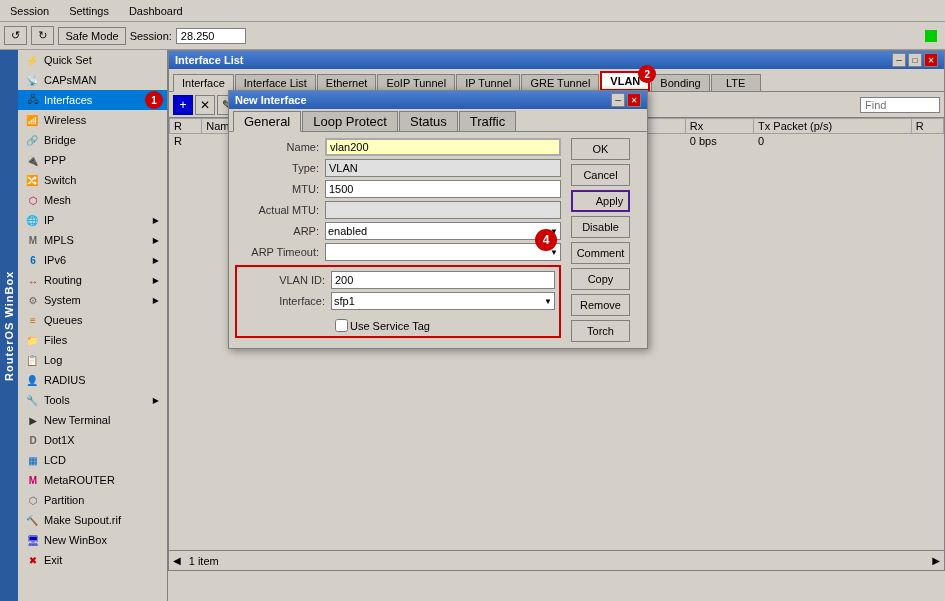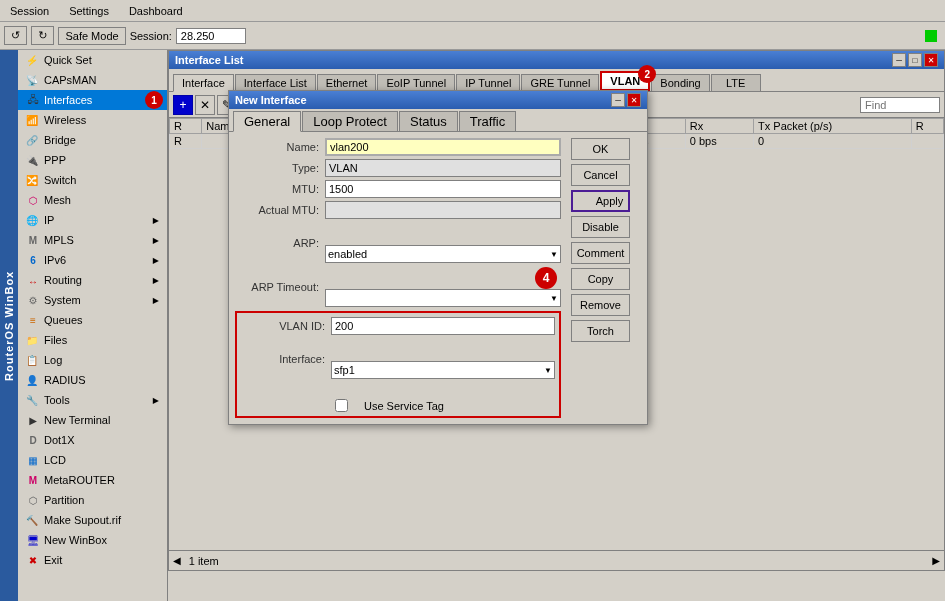--- a/index.html
+++ b/index.html
@@ -70,24 +70,24 @@
     .dialog-tab.active { background: #d4d0c8; border-bottom: 1px solid #d4d0c8; z-index: 1; margin-bottom: -1px; }
     .dialog-body { display: flex; gap: 0; }
     .dialog-form { flex: 1; padding: 6px; }
     .dialog-buttons { width: 80px; padding: 6px 4px; display: flex; flex-direction: column; gap: 4px; flex-shrink: 0; }
     .dlg-btn { width: 59px; height: 22px; background: #d4d0c8; border: 1px solid #808080; cursor: pointer; font-size: 11px; text-align: center; display: flex; align-items: center; justify-content: center; }
     .dlg-btn.apply { border: 2px solid #4c1d95; padding-left: 18px; }
     .form-row { display: flex; align-items: center; margin-bottom: 3px; }
     .form-label { width: 90px; text-align: right; padding-right: 6px; font-size: 11px; color: #333; flex-shrink: 0; }
     .form-input { flex: 1; height: 18px; border: 1px solid #808080; background: white; padding: 0 3px; font-size: 11px; }
     .form-input.name-input { background: #ffffc0; border: 2px solid #aaa; }
-    .form-select { flex: 1; height: 18px; border: 1px solid #808080; background: white; padding: 0 2px; font-size: 11px; display: flex; align-items: center; justify-content: space-between; margin-top: 23px; }
+    .form-select { flex: 1; height: 18px; border: 1px solid #808080; background: white; padding: 0 2px; font-size: 11px; display: flex; align-items: center; justify-content: space-between; }
     .form-select-arrow { font-size: 8px; }
     .vlan-section { border: 2px solid #cc0000; padding: 4px; margin: 4px 0 0 0; }
-    .checkbox-row { display: flex; align-items: center; gap: 16px; margin-left: 90px; margin-top: 20px; }
+    .checkbox-row { display: flex; align-items: center; gap: 2px; margin-left: 90px; margin-top: 9px; }
 
     
     .badge { width: 22px; height: 22px; background: #cc0000; color: white; border-radius: 50%; font-size: 12px; font-weight: bold; display: inline-flex; align-items: center; justify-content: center; margin-left: 4px; vertical-align: middle; flex-shrink: 0; }
 
     
     .icon-wireless { color: #0066cc; }
     .icon-bridge { color: #666; }
     .icon-ppp { color: #cc6600; }
     .icon-switch { color: #006600; }
     .icon-mesh { color: #cc0066; }

